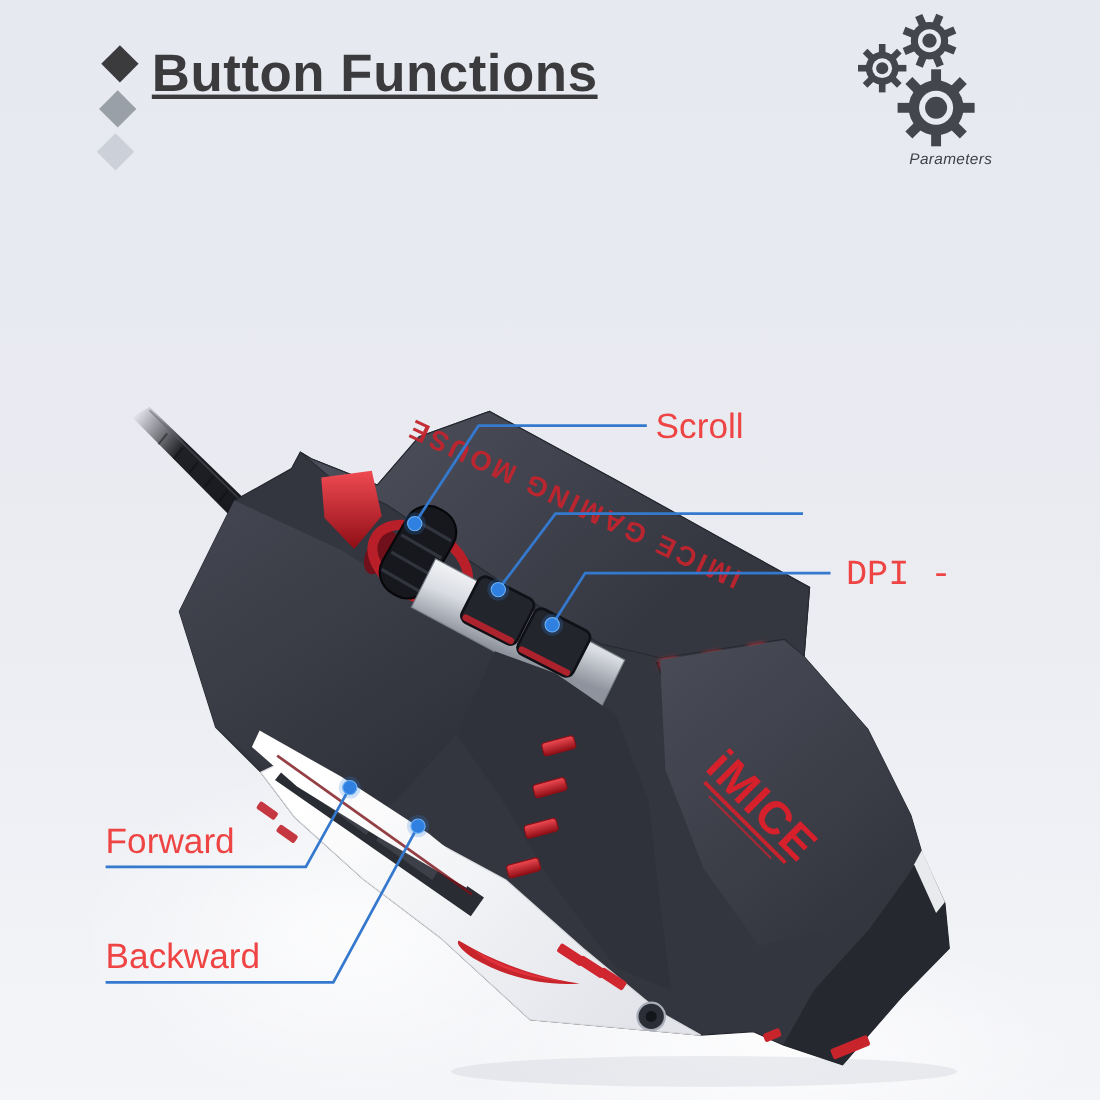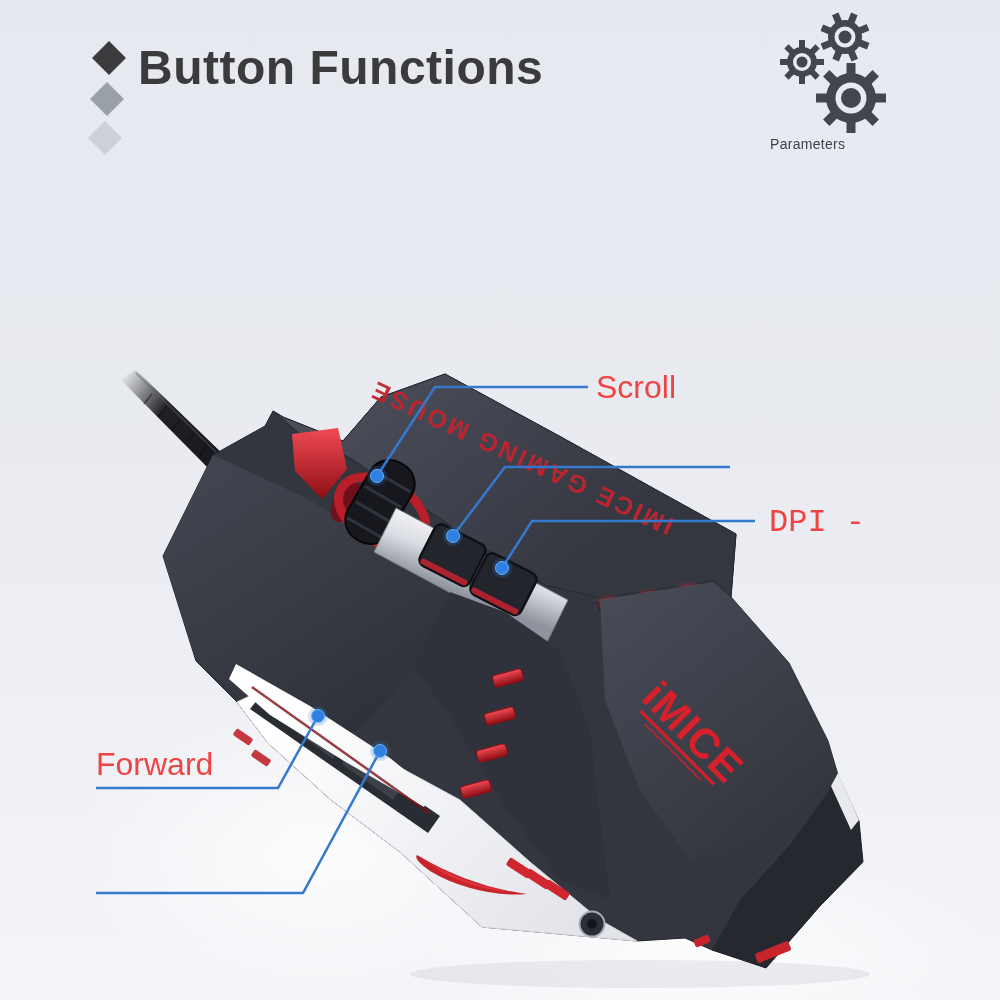--- a/index.html
+++ b/index.html
@@ -4,29 +4,29 @@
 <style>
   html,body{margin:0;padding:0;}
   body{
     width:1000px;height:1000px;overflow:hidden;
     background:linear-gradient(180deg,#e7e9f0 0%,#e9ebf1 45%,#f4f5f8 100%);
     font-family:"Liberation Sans",sans-serif;
   }
   .stage{position:relative;width:1000px;height:1000px;}
   .title-line{position:absolute;font-weight:700;font-size:48px;color:#3b3b3d;
     letter-spacing:.5px;white-space:nowrap;line-height:1;}
-  #title1{left:138px;top:44px;}
+  #title1{left:138px;top:44px;text-decoration:underline;}
   #title2{left:170px;top:109px;}
   .diamond{position:absolute;width:24px;height:24px;transform:rotate(45deg);}
   #d1{left:97px;top:46px;background:#3b3b3e;}
   #d2{left:95px;top:87px;background:#9aa0a8;}
   #d3{left:93px;top:126px;background:#ccd0d8;}
   .gears{position:absolute;left:770px;top:8px;width:132px;height:152px;}
-  .gears-label{position:absolute;left:0;top:128px;width:132px;text-align:left;
-    font-size:14px;color:#3f4146;letter-spacing:.3px;}
+  .gears-label{position:absolute;left:0;top:128px;width:132px;text-align:right;
+    font-size:14px;color:#3f4146;letter-spacing:.3px;font-style:italic;}
   .scene{position:absolute;left:0;top:0;}
   .callout{position:absolute;font-size:32px;color:#ef4444;white-space:nowrap;line-height:1.15;}
   #cb-scroll{left:596px;top:369px;}
   #cb-dpiplus{left:737px;top:450px;}
   #cb-dpiminus{left:769px;top:505px;font-family:Liberation Mono, monospace;}
   #cb-forward{left:96px;top:746px;}
   #cb-backward{left:96px;top:851px;}
 </style>
 </head>
 <body>
@@ -268,14 +268,15 @@
       <g>
           <circle cx="380" cy="751" r="10" fill="#2f80e0" opacity=".22"></circle>
           <circle cx="380" cy="751" r="6.5" fill="#2f80e0" stroke="#6db0f5" stroke-width="1"></circle>
         </g>
     </g>
   </svg>
 
   <div class="callout" id="cb-scroll">Scroll</div>
   <div class="callout" id="cb-dpiminus">DPI -</div>
   <div class="callout" id="cb-forward">Forward</div>
+  <div class="callout" id="cb-backward">Backward</div>
 
 </div>
 
 </body></html>

